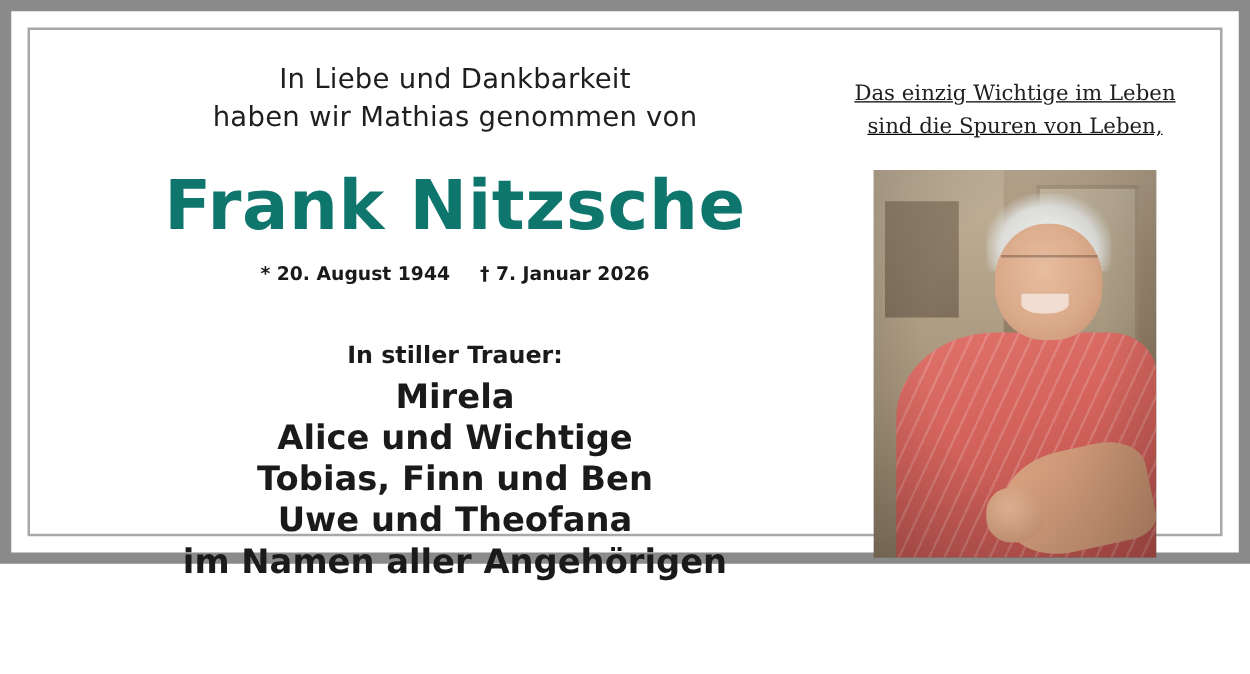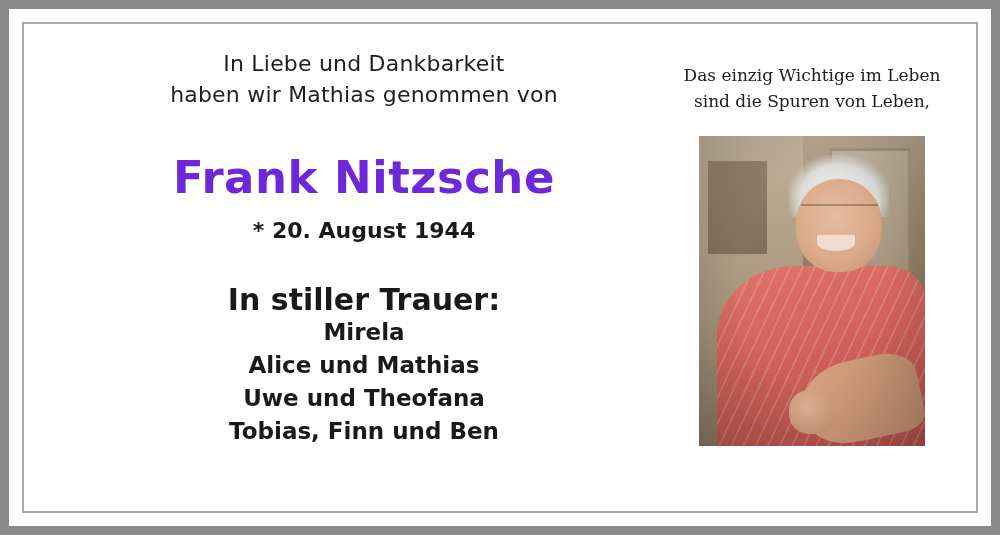--- a/index.html
+++ b/index.html
@@ -12,21 +12,21 @@
     height: 539px;
     font-family: "DejaVu Sans", sans-serif;
     overflow: hidden;
   }
 
   .notice-outer {
     position: absolute;
     left: 0;
     top: 0;
     width: 1000px;
-    height: 535px;
+    height: 451px;
     box-sizing: border-box;
     border: 9px solid #8a8a8a;
     background: #ffffff;
   }
   .notice-inner {
     position: absolute;
     left: 13px;
     top: 13px;
     right: 13px;
     bottom: 13px;
@@ -52,63 +52,64 @@
     text-align: center;
     color: #1a1a1a;
   }
   .intro-line {
     font-size: 22px;
     line-height: 31px;
     letter-spacing: 0.2px;
     color: #1f1f1f;
   }
   .deceased-name {
-    margin-top: 41px;
-    font-size: 45px;
+    margin-top: 22px;
+    font-size: 55px;
     font-weight: bold;
     letter-spacing: 0.5px;
-    color: #6d28d9;
+    color: #0f766e;
     font-family: "DejaVu Sans", sans-serif;
   }
   .dates-row {
     margin-top: 14px;
-    font-size: 22px;
+    font-size: 15px;
     font-weight: bold;
     color: #1a1a1a;
     display: flex;
     justify-content: center;
     gap: 24px;
   }
   .dates-row .date-item {
     white-space: nowrap;
   }
 
   .mourners {
     margin-top: 40px;
   }
   .mourners-title {
-    font-size: 30px;
+    font-size: 19px;
     font-weight: bold;
     color: #1a1a1a;
     line-height: 33px;
   }
   .mourner-line {
-    font-size: 23px;
+    font-size: 27px;
     font-weight: bold;
     color: #1a1a1a;
     line-height: 33px;
   }
 
   
   .right-col {
     position: absolute;
     right: 34px;
     top: 38px;
     width: 260px;
     text-align: center;
+    text-decoration: underline;
   }
   .quote {
     font-family: "DejaVu Serif", serif;
     font-size: 17px;
     line-height: 26px;
     color: #202020;
   }
   .quote-line {
     display: block;
   }
@@ -221,28 +222,30 @@
     <div class="content">
 
       <div class="left-col">
         <div class="intro-line">In Liebe und Dankbarkeit</div>
         <div class="intro-line">haben wir Mathias genommen von</div>
 
         <div class="deceased-name">Frank Nitzsche</div>
 
         <div class="dates-row">
           <span class="date-item">* 20. August 1944</span>
+          <span class="date-item">† 7. Januar 2026</span>
         </div>
 
         <div class="mourners">
           <div class="mourners-title">In stiller Trauer:</div>
           <div class="mourner-line">Mirela</div>
-          <div class="mourner-line">Alice und Mathias</div>
+          <div class="mourner-line">Alice und Wichtige</div>
+          <div class="mourner-line">Tobias, Finn und Ben</div>
           <div class="mourner-line">Uwe und Theofana</div>
-          <div class="mourner-line">Tobias, Finn und Ben</div>
+          <div class="mourner-line">im Namen aller Angehörigen</div>
         </div>
       </div>
 
       <div class="right-col">
         <div class="quote">
           <span class="quote-line">Das einzig Wichtige im Leben</span>
           <span class="quote-line">sind die Spuren von Leben,</span>
         </div>
 
         <div class="portrait-frame">

